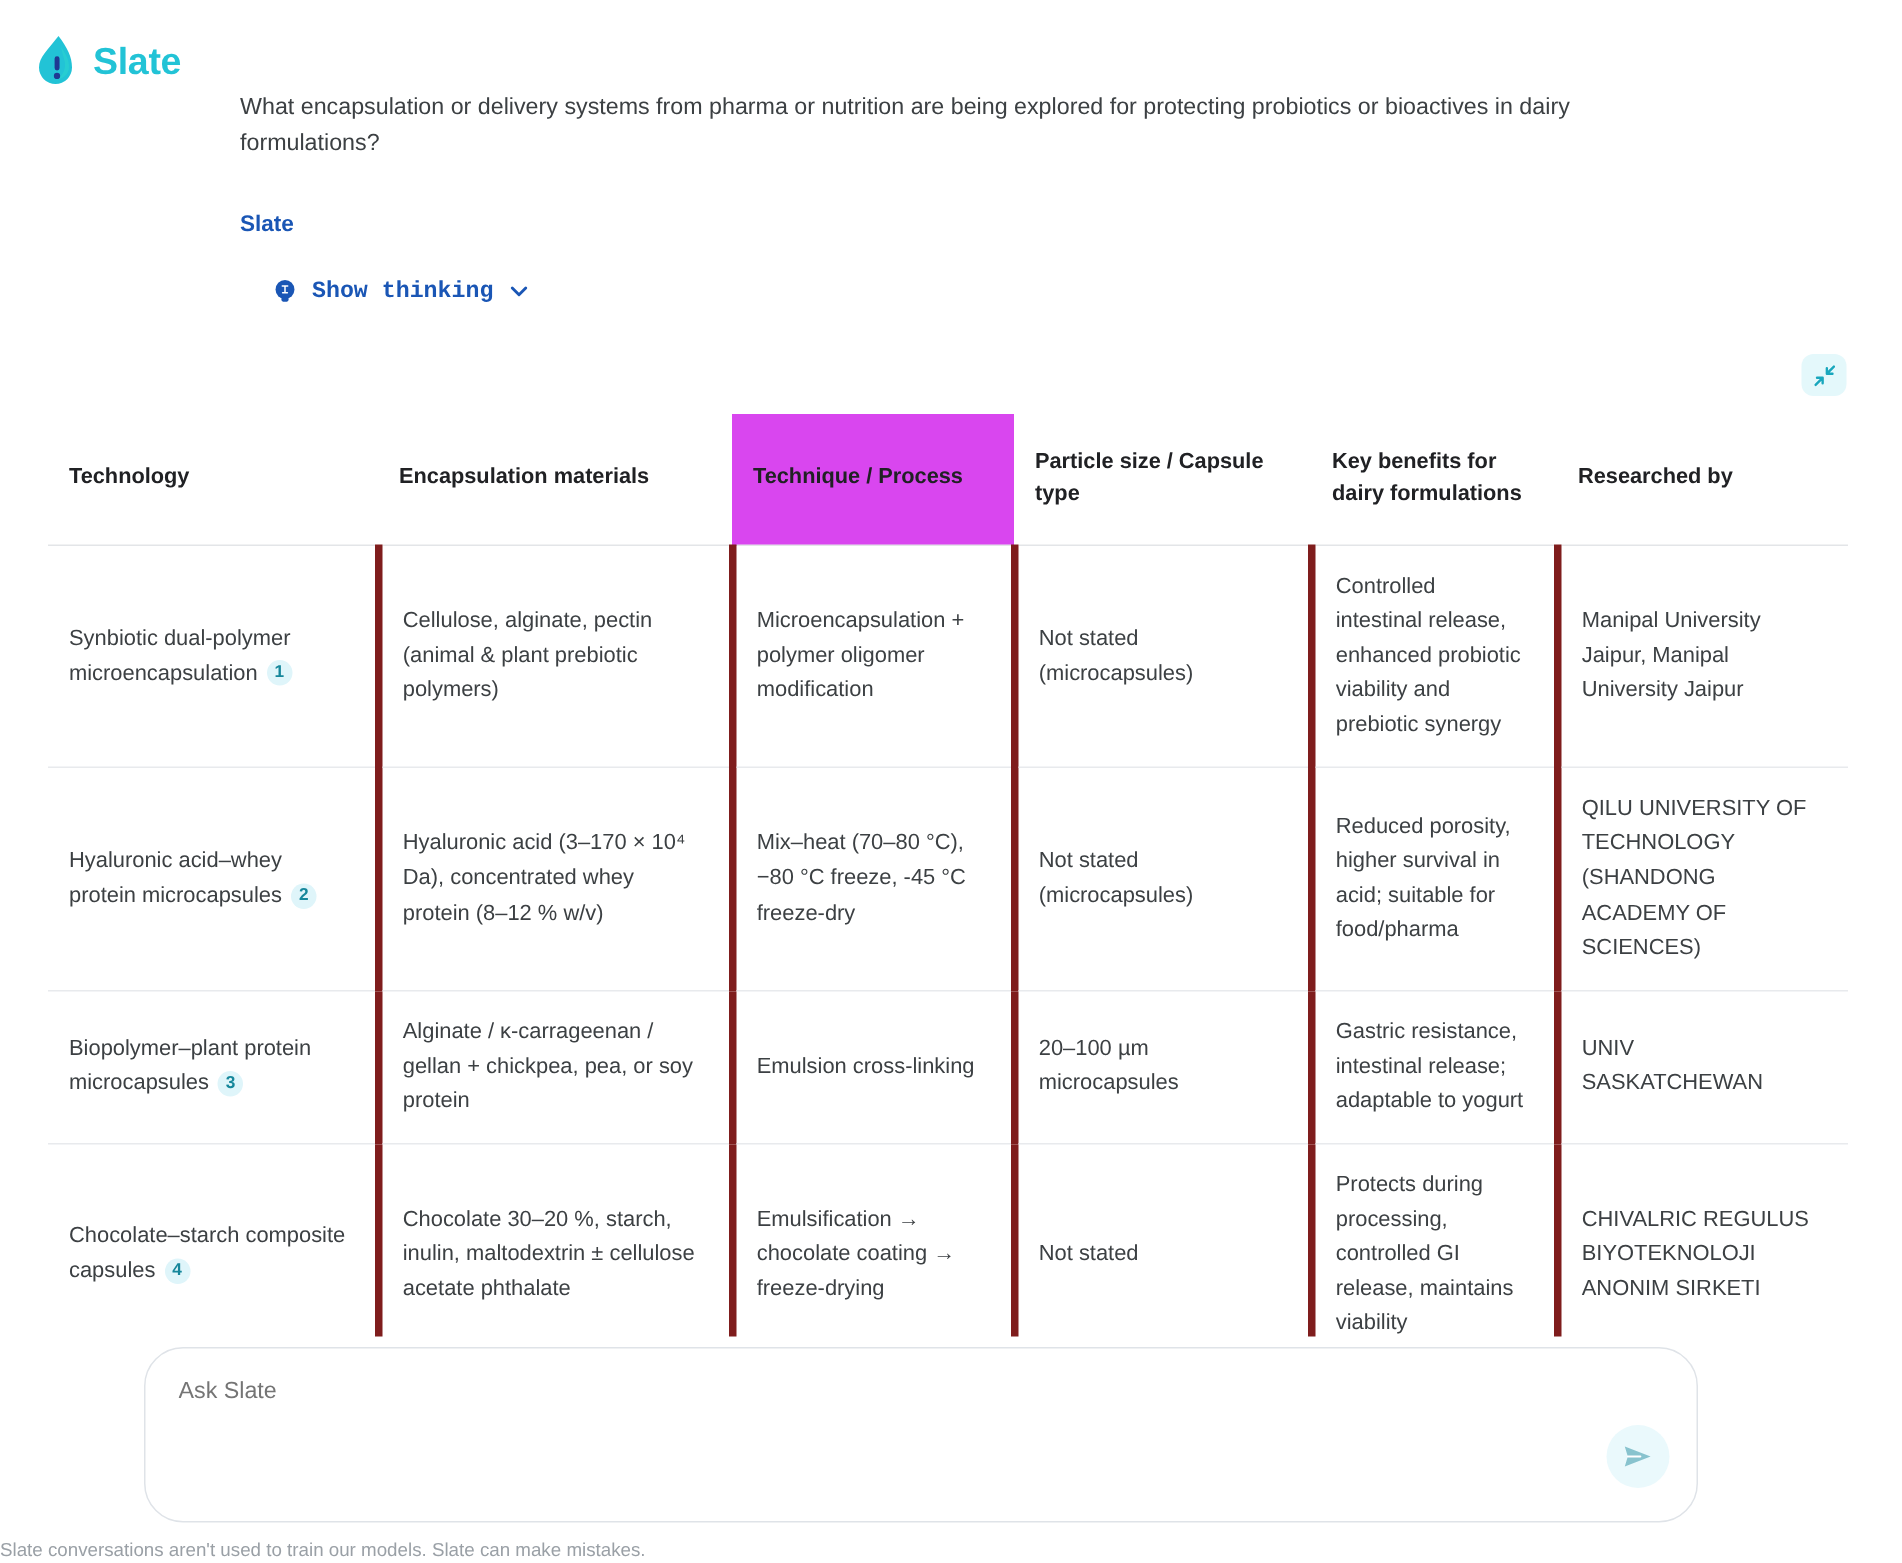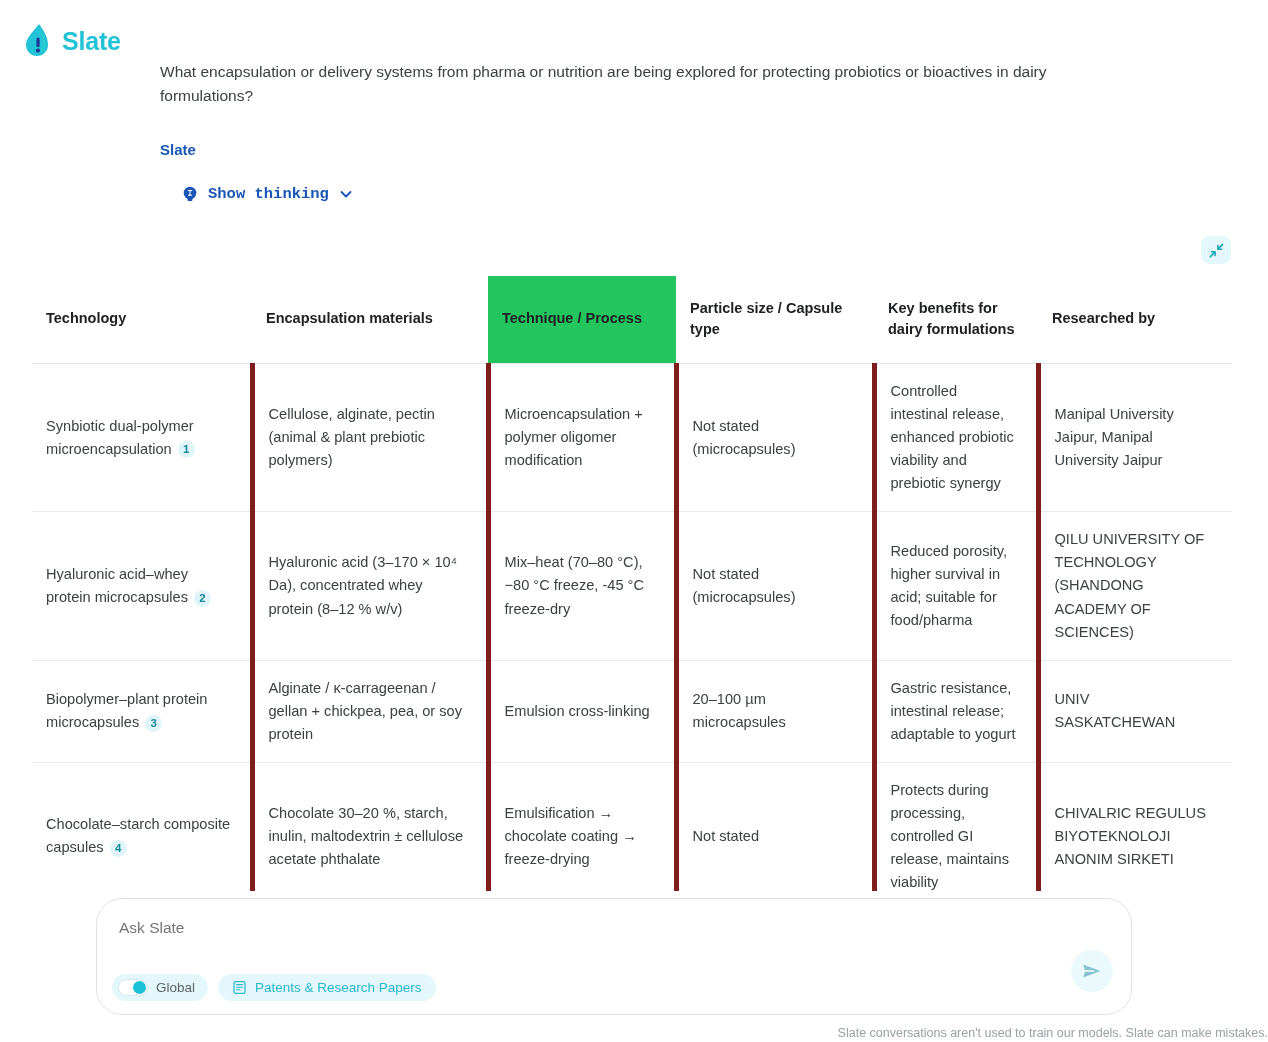--- a/index.html
+++ b/index.html
@@ -46,21 +46,21 @@
     position:absolute; left:32px; top:276px;
     width:1200px; height:615px; overflow:hidden;
   }
   table { border-collapse:collapse; width:1200px; table-layout:fixed; }
   th, td { text-align:left; vertical-align:middle; }
   thead th {
     font-size:14.5px; font-weight:700; color:#202124;
     padding:22px 18px 24px 14px; line-height:1.42;
     border-bottom:1px solid #e3e5e8; background:#fff;
   }
-  thead th.highlight { background:#22c55e; }
+  thead th.highlight { background:#d946ef; }
   tbody td {
     font-size:14.6px; color:#3c4043; line-height:1.58;
     padding:16px 18px 16px 14px;
     border-bottom:1px solid #e8eaed;
     border-left:5px solid #7f1d1d;
   }
   tbody td:first-child { border-left:none; }
   tbody tr:last-child td { border-bottom:none; }
   
   col.c0 { width:220px; } col.c1 { width:236px; } col.c2 { width:188px; }
@@ -108,21 +108,21 @@
   .chip-source svg { width:15px; height:15px; display:block; }
   .chip-source-label { font-size:13.5px; color:#27b6cc; }
   .send-btn {
     position:absolute; right:18px; bottom:22px;
     width:42px; height:42px; border-radius:50%; background:#eaf9fc;
     display:flex; align-items:center; justify-content:center; cursor:pointer;
   }
   .send-btn svg { width:24px; height:24px; display:block; }
 
   .footnote {
-    position:absolute; left:0; right:0; bottom:2px; text-align:right;
+    position:absolute; left:0; right:0; bottom:2px; text-align:left;
     font-size:12.5px; color:#9aa0a6;
   }
 </style>
 </head>
 <body>
 
 <div class="page">
 
   <div class="logo-wrap">
     <span>
@@ -222,37 +222,20 @@
 
       </tbody>
     </table>
   </div>
 
   <div class="composer-shade"></div>
 
   <div class="composer">
     <input class="composer-input" type="text" placeholder="Ask Slate" style="">
 
-    <div class="chips">
-      <div class="chip-toggle">
-        <span class="switch">
-            <span class="knob"></span>
-          </span>
-        <span class="chip-toggle-label">Global</span>
-      </div>
-      <div class="chip-source">
-        <span>
-          <svg viewBox="0 0 15 15">
-            <rect x="2" y="1.6" width="11" height="11.8" rx="1.6" stroke="#27b6cc" stroke-width="1.2" fill="none"></rect>
-            <path d="M4.6 4.6 h5.8 M4.6 7.2 h5.8 M4.6 9.8 h3.4" stroke="#27b6cc" stroke-width="1.1" stroke-linecap="round"></path>
-          </svg>
-        </span>
-        <span class="chip-source-label">Patents &amp; Research Papers</span>
-      </div>
-    </div>
 
     <div class="send-btn">
       <span>
         <svg viewBox="0 0 24 24">
           <path d="M3.2 5.4 L20.4 12 L3.2 18.6 L5.2 12 Z" fill="#88c3ce"></path>
           <path d="M5.2 12 H13.6" stroke="#ffffff" stroke-width="1.3" stroke-linecap="round"></path>
         </svg>
       </span>
     </div>
   </div>

